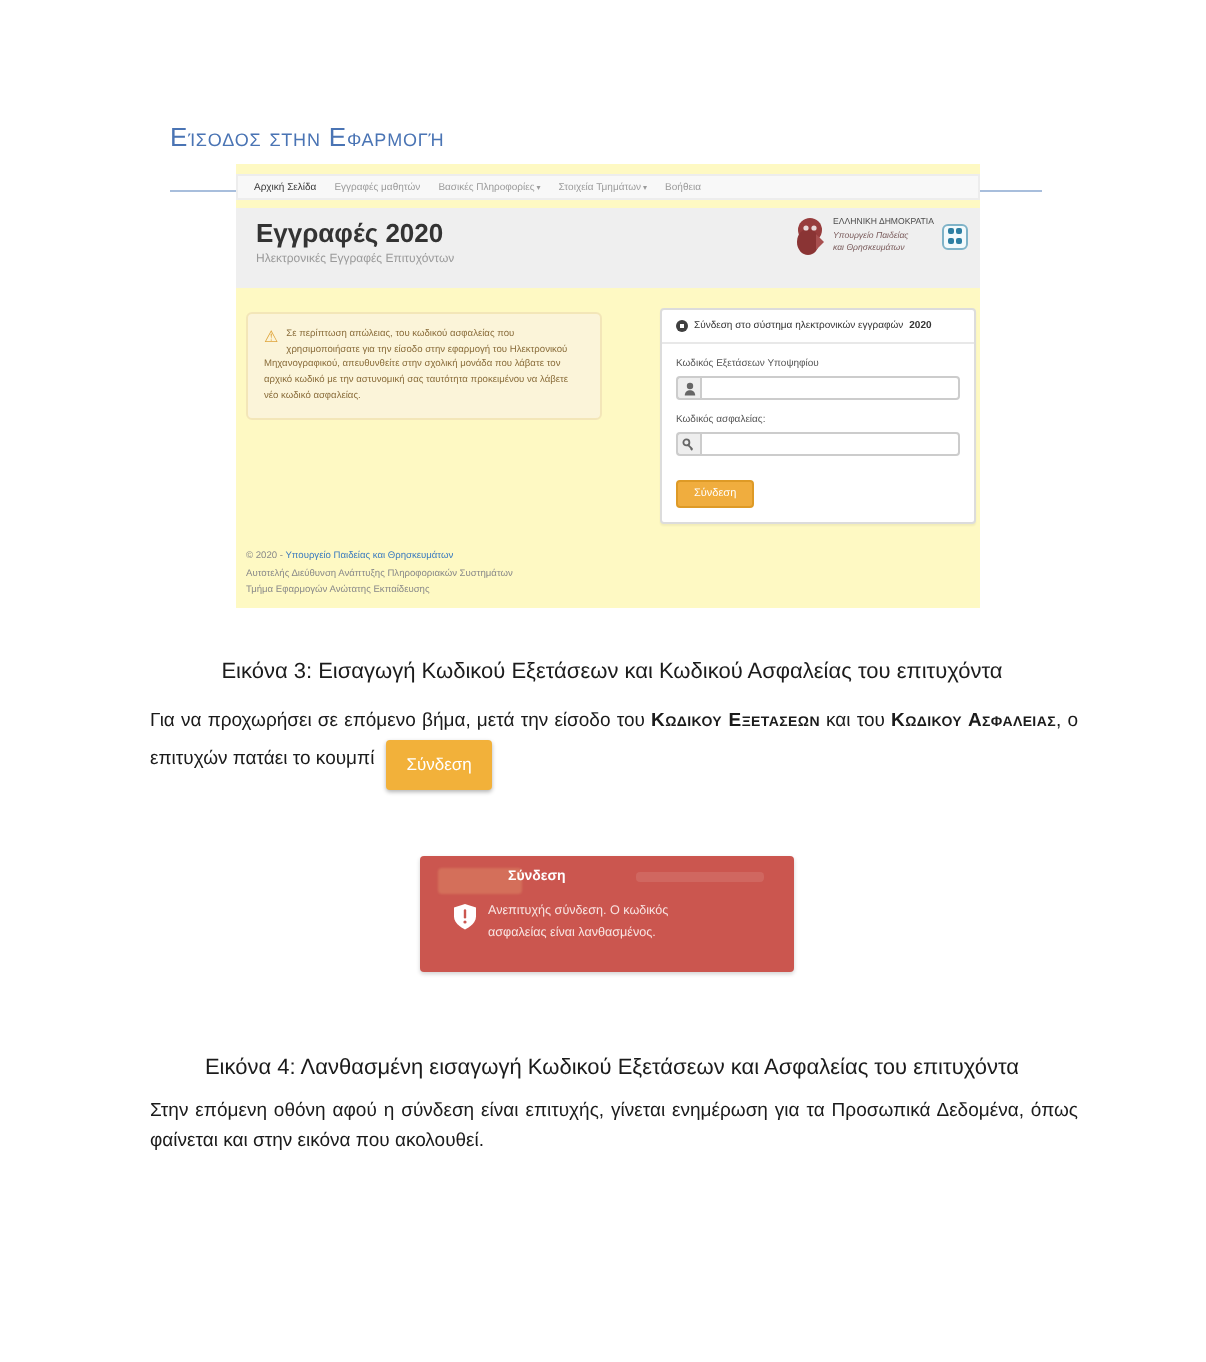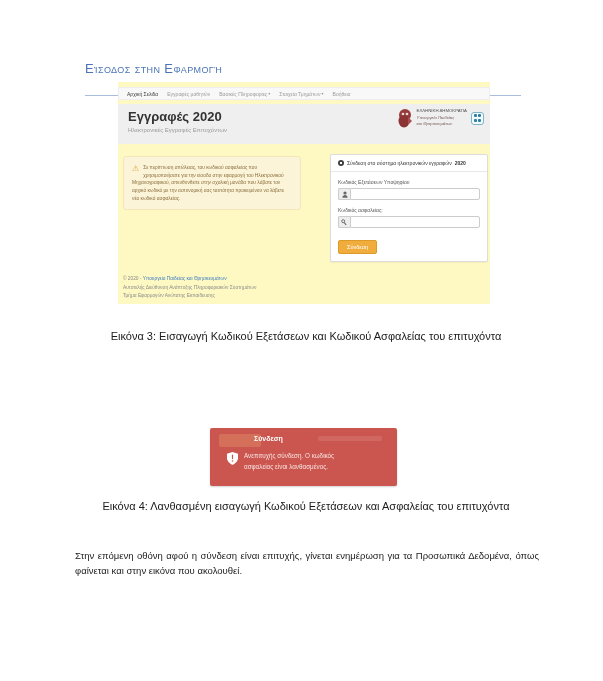--- a/index.html
+++ b/index.html
@@ -66,21 +66,21 @@
   .btn-connect {
     display:inline-block; margin-top:2px; background:#F0AD3E; border:1px solid #DE9A26;
     color:#fff; font-size:5.5px; padding:3px 8px; border-radius:2px; cursor:pointer;
   }
   .sfooter { margin-top:9px; padding-left:5px; font-size:4.8px; color:#8a8a8a; line-height:1.8; }
   .sfooter a { color:#3b7bbf; text-decoration:none; }
 
   
   .caption { position:absolute; left:75px; width:462px; text-align:center; font-size:11px; color:#1b1b1b; }
   .cap3 { top:330px; }
-  .cap4 { top:500px; }
+  .cap4 { top:528px; }
   .para { position:absolute; left:75px; width:464px; font-size:9.5px; line-height:14.5px; color:#1b1b1b; text-align:justify; }
   .p1 { top:351px; line-height:19px; }
   .p2 { top:396px; }
   .p3 { top:549px; }
   .bsc { font-weight:700; font-variant:small-caps; letter-spacing:.2px; }
   .inline-btn {
     display:inline-block; background:#F2B13A; color:#fff; font-size:8.5px;
     padding:3px 10px; margin-left:6px; border-radius:2px; vertical-align:-3px;
     box-shadow:0 1px 2px rgba(0,0,0,.3);
   }
@@ -194,20 +194,23 @@
       <div>
         <span>© 2020 - </span><a href="#">Υπουργείο Παιδείας και Θρησκευμάτων</a>
       </div>
       <div>Αυτοτελής Διεύθυνση Ανάπτυξης Πληροφοριακών Συστημάτων</div>
       <div>Τμήμα Εφαρμογών Ανώτατης Εκπαίδευσης</div>
     </div>
   </div>
 
   <div class="caption cap3">Εικόνα 3: Εισαγωγή Κωδικού Εξετάσεων και Κωδικού Ασφαλείας του επιτυχόντα</div>
 
+  <p class="para p1">
+    <span>Για να προχωρήσει σε επόμενο βήμα, μετά την είσοδο του </span><span class="bsc">Κωδικου Εξετασεων</span><span> και του </span><span class="bsc">Κωδικου Ασφαλειας</span><span>, ο επιτυχών πατάει το κουμπί</span><span class="inline-btn">Σύνδεση</span>
+  </p>
 
 
   <div class="alertbox">
     <div class="ghost-btn"></div>
     <div class="ghost-txt"></div>
     <div class="atitle">Σύνδεση</div>
     <svg class="ashield" width="11" height="13" viewBox="0 0 11 13">
       <path d="M5.5 0 L11 1.8 V6.4 C11 10.2 5.5 12.8 5.5 12.8 C5.5 12.8 0 10.2 0 6.4 V1.8 Z" fill="#ffffff"></path>
       <rect x="4.9" y="2.6" width="1.2" height="4.6" rx="0.6" fill="#CB564F"></rect>
       <circle cx="5.5" cy="9" r="0.8" fill="#CB564F"></circle>

